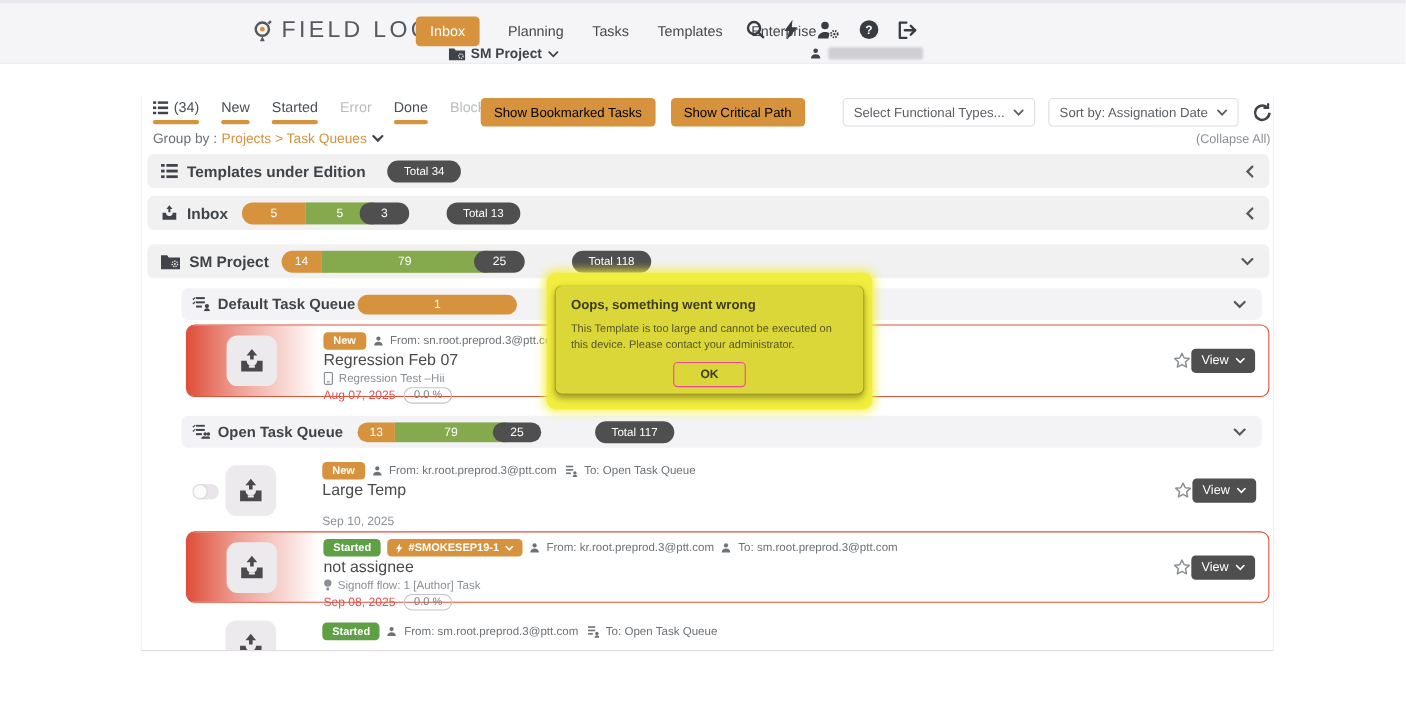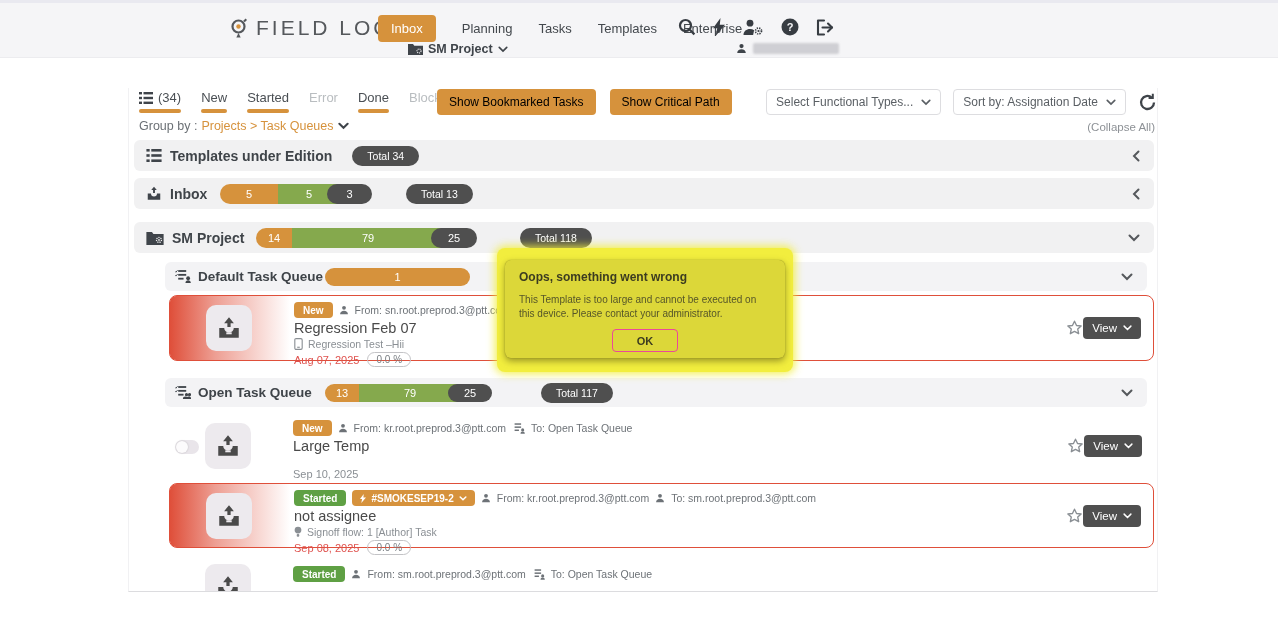--- a/index.html
+++ b/index.html
@@ -486,21 +486,21 @@
             <rect x="9.5" y="16" width="5" height="1.8" fill="#edeaee"></rect>
           </svg>
       </div>
       <div class="cbody">
         <div class="cline">
           <span class="badge started">Started</span>
           <span class="tag">
             <svg width="6" height="9" viewBox="0 0 12 18" fill="#fff">
                 <path d="M7.5 0L0 10.2h4.2L2.6 18 12 6.8H6.8z"></path>
               </svg>
-            <span>#SMOKESEP19-2</span>
+            <span>#SMOKESEP19-1</span>
             <svg width="8" height="5" viewBox="0 0 12 8" fill="none" stroke="#fff" stroke-width="2.4" stroke-linecap="round">
                 <path d="M1.5 1.5L6 6l4.5-4.5"></path>
               </svg>
           </span>
           <span>
               <svg width="10" height="10" viewBox="0 0 12 12">
                 <circle cx="6" cy="3.4" r="2.3" fill="#6d7277"></circle>
                 <path d="M1.3 11c0-2.6 2.1-4.1 4.7-4.1s4.7 1.5 4.7 4.1z" fill="#6d7277"></path>
               </svg>
             </span>

